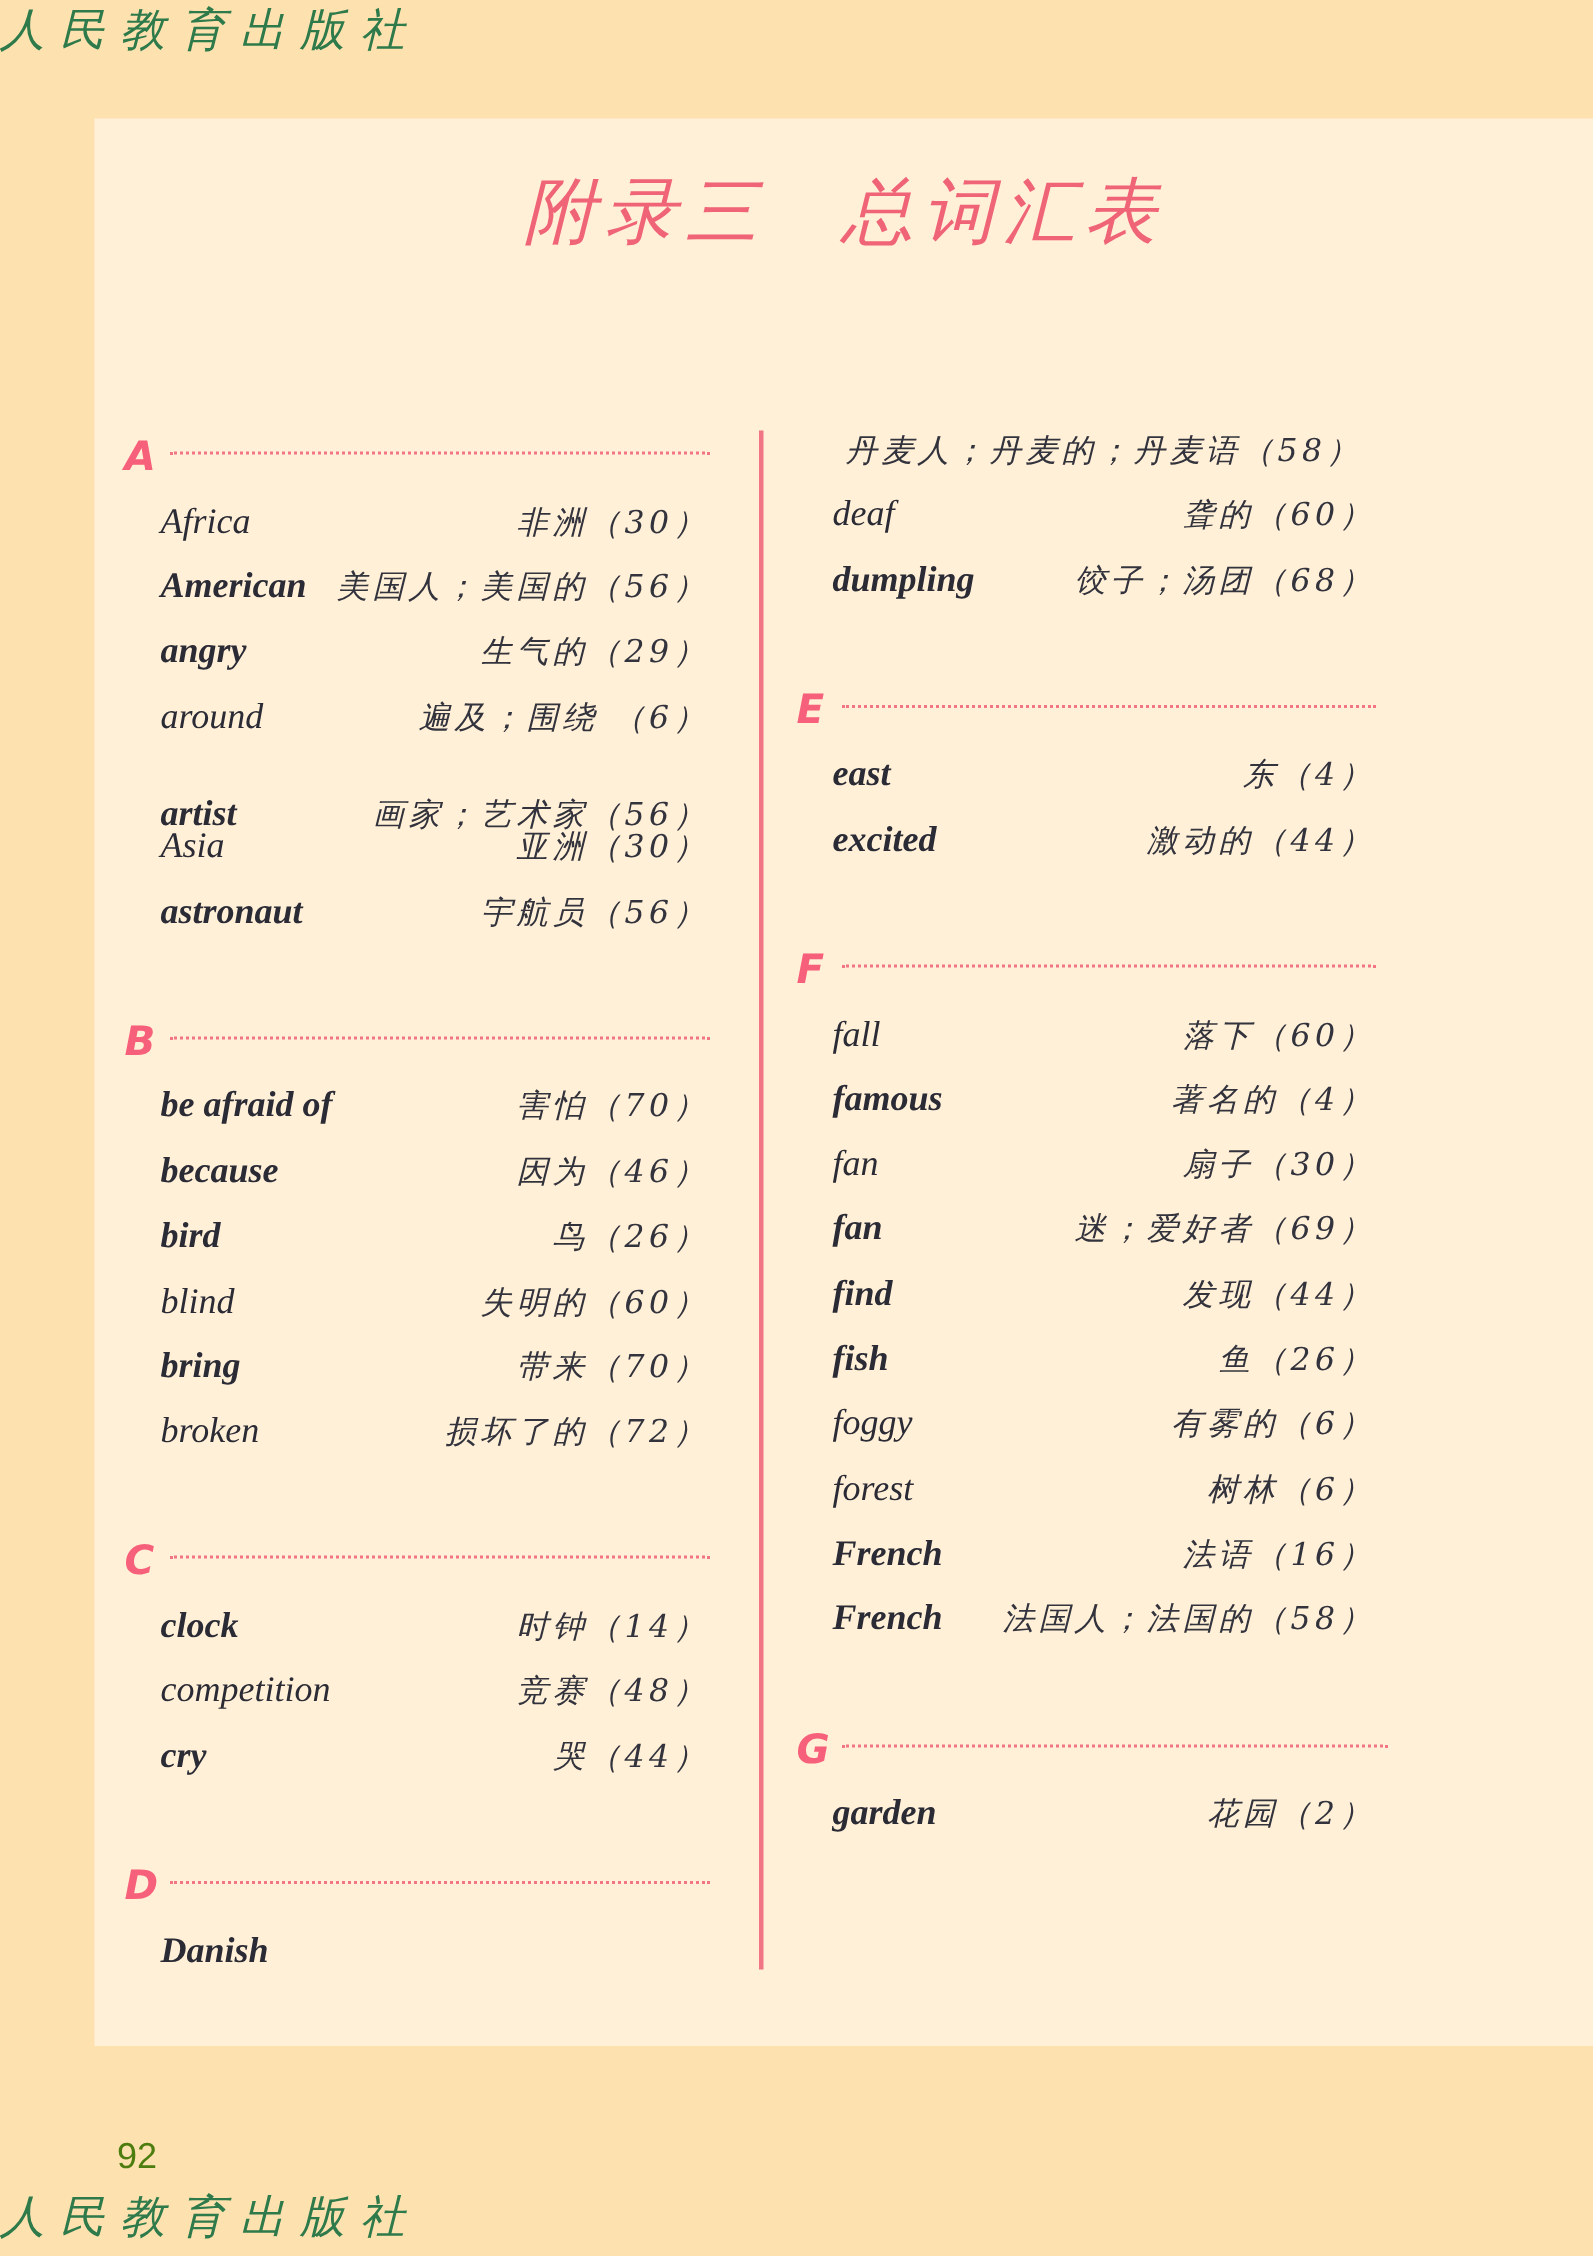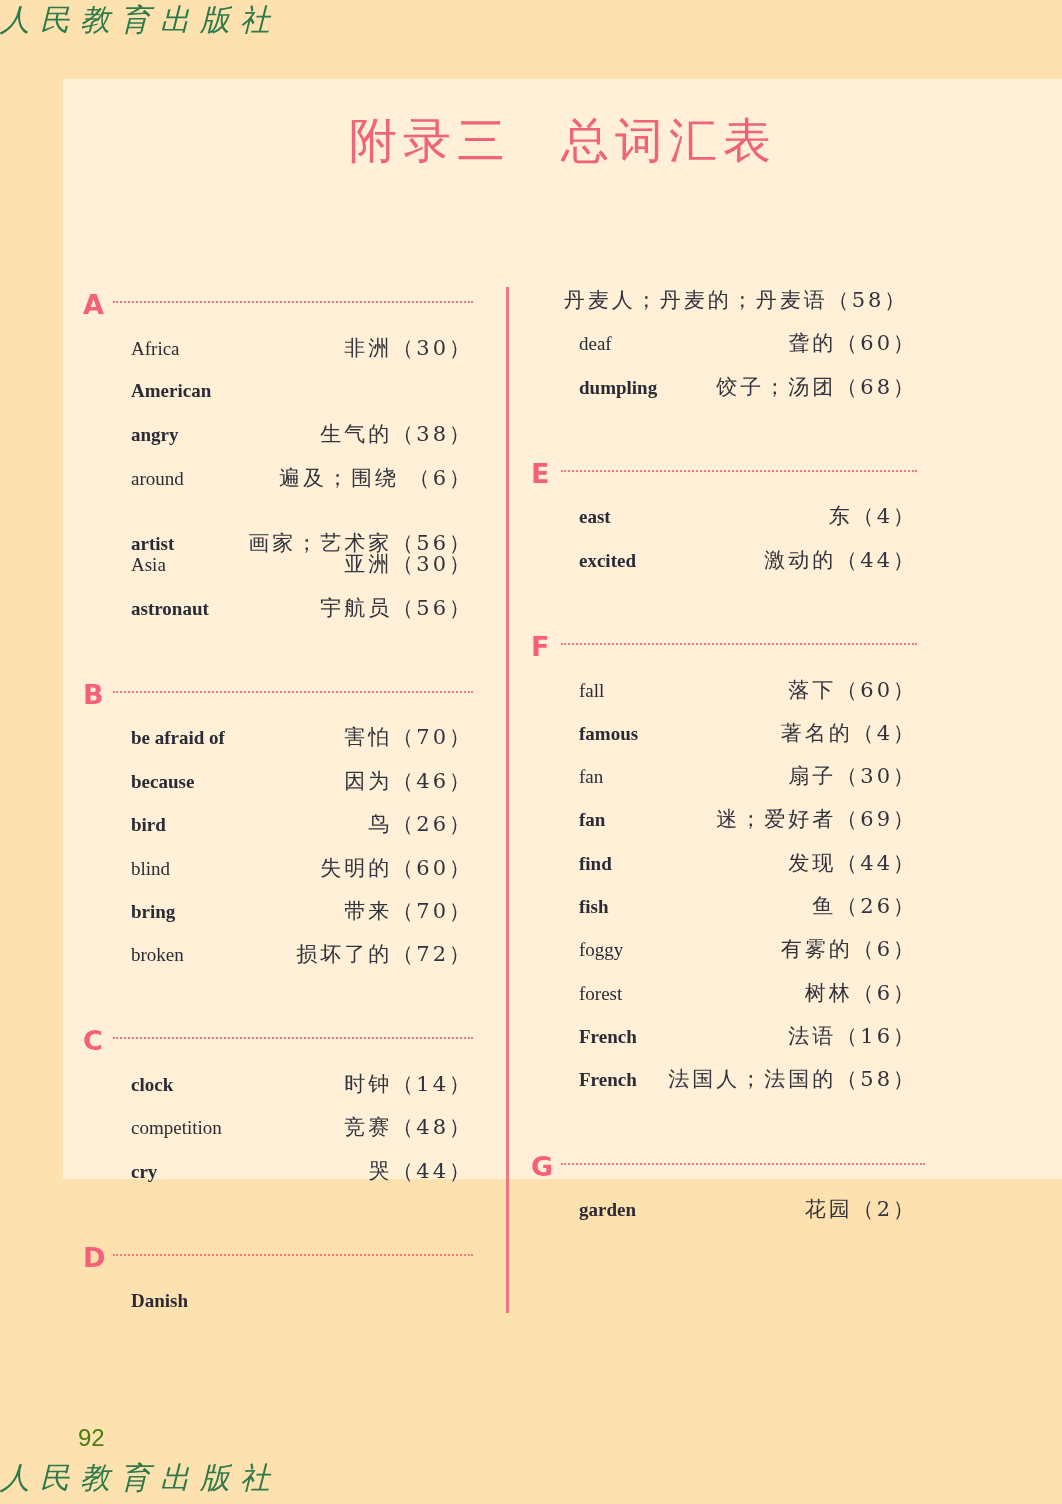--- a/index.html
+++ b/index.html
@@ -18,22 +18,23 @@
     font-family: "DejaVu Serif", serif;
     font-style: italic;
     font-size: 30px;
     letter-spacing: 10px;
   }
   .publisher.top { top: 0px; }
   .publisher.bottom { top: 1458px; }
   .page-card {
     position: absolute;
     left: 63px; top: 79px;
-    width: 999px; height: 1100px;
+    width: 999px; height: 1285px;
     background: #fff0d7;
+    font-style: italic;
   }
   .title {
     position: absolute; left: 0; width: 1000px; top: 30px;
     text-align: center;
     color: #f06478;
     font-size: 48px;
     letter-spacing: 6px;
     font-family: "DejaVu Serif", serif;
   }
   .title .gap { display: inline-block; width: 50px; }
@@ -74,21 +75,21 @@
     height: 0;
     position: relative; top: -3px;
   }
   .entry {
     position: absolute; left: 24px; right: 0;
     height: 30px;
     display: flex; justify-content: space-between; align-items: baseline;
     font-size: 22px;
     line-height: 30px;
   }
-  .word { font-family: "Liberation Serif", serif; font-size: 19px; margin-left: 24px; }
+  .word { font-family: "Liberation Serif", serif; font-size: 24px; }
   .word.bold { font-weight: bold; }
   .meaning { font-family: "DejaVu Serif", serif; font-size: 21px; letter-spacing: 3px; color: #33333d; white-space: nowrap; }
   .page-num {
     position: absolute; left: 78px; top: 1424px;
     font-family: "Liberation Sans", sans-serif;
     font-size: 24px; color: #4d7c0f;
   }
 </style>
 </head>
 <body>
@@ -108,24 +109,25 @@
     <div class="section-head" style="top:211px">
       <span class="section-letter">A</span>
       <span class="section-dots"></span>
     </div>
     <div class="entry" style="top:254px">
         <span class="word">Africa</span>
         <span class="meaning">非洲（30）</span>
       </div>
     <div class="entry" style="top:297px">
         <span class="word bold">American</span>
+        <span class="meaning">美国人；美国的（56）</span>
       </div>
     <div class="entry" style="top:340px">
         <span class="word bold">angry</span>
-        <span class="meaning">生气的（38）</span>
+        <span class="meaning">生气的（29）</span>
       </div>
     <div class="entry" style="top:384px">
         <span class="word">around</span>
         <span class="meaning">遍及；围绕 （6）</span>
       </div>
     <div class="entry" style="top:449px">
         <span class="word bold">artist</span>
         <span class="meaning">画家；艺术家（56）</span>
       </div>
     <div class="entry" style="top:470px">

